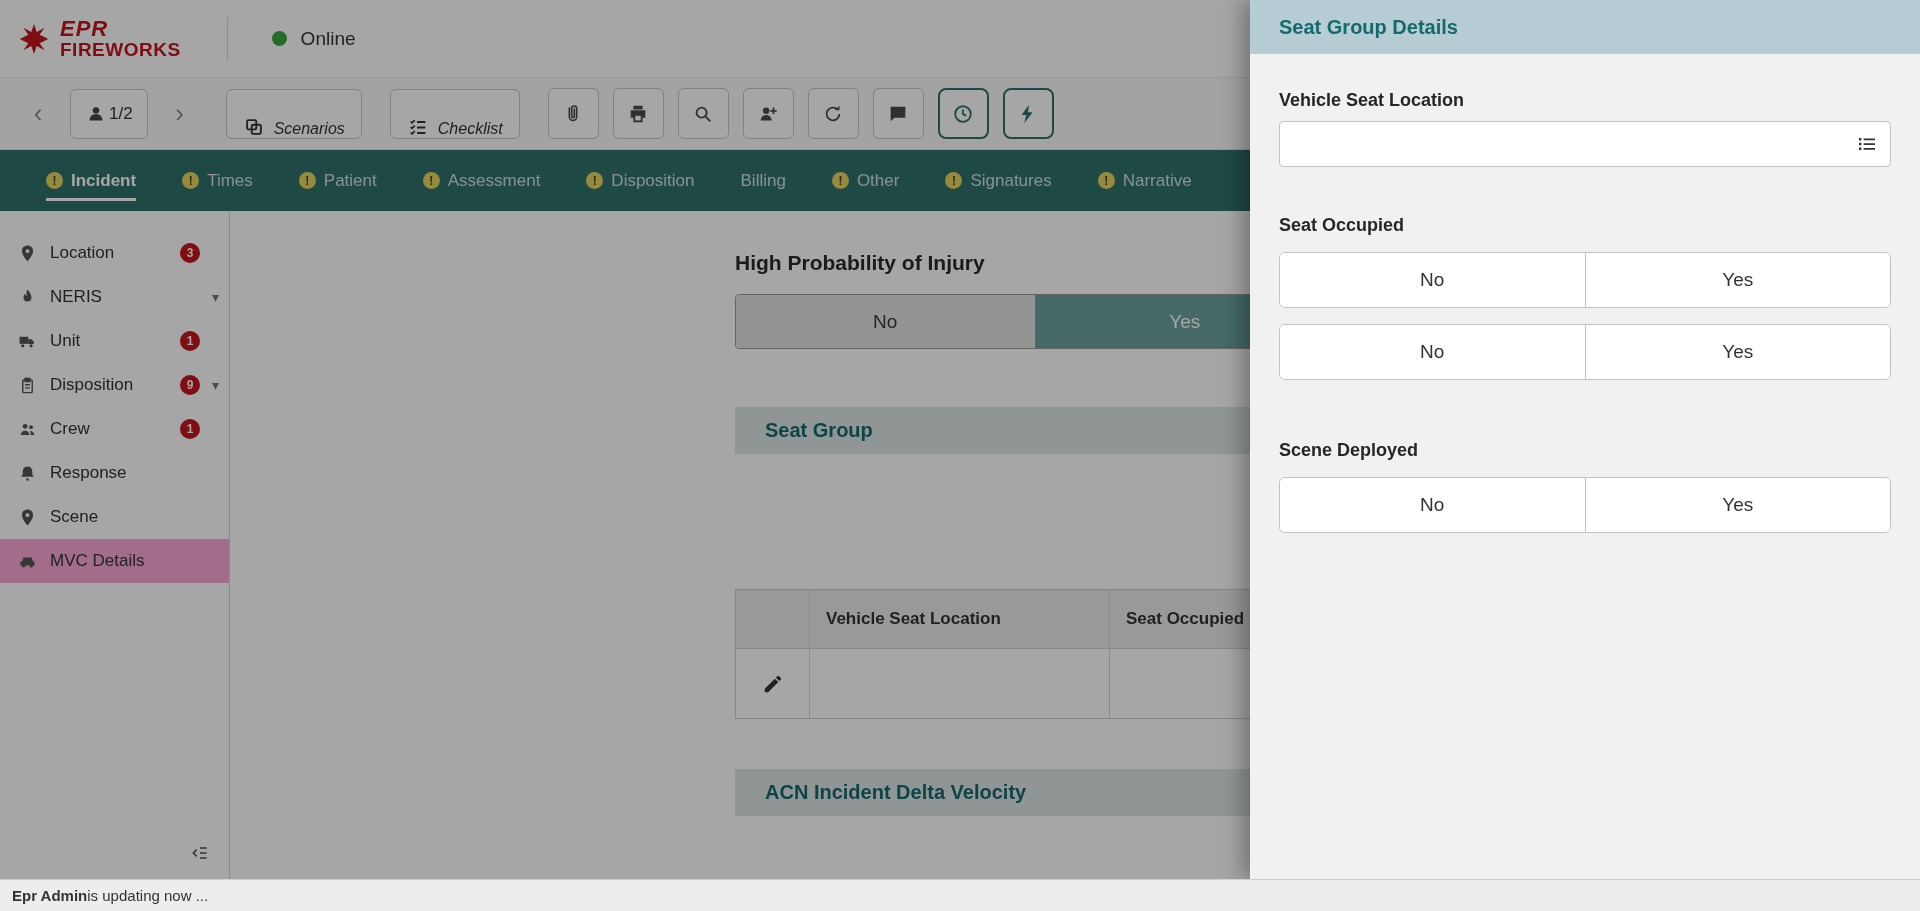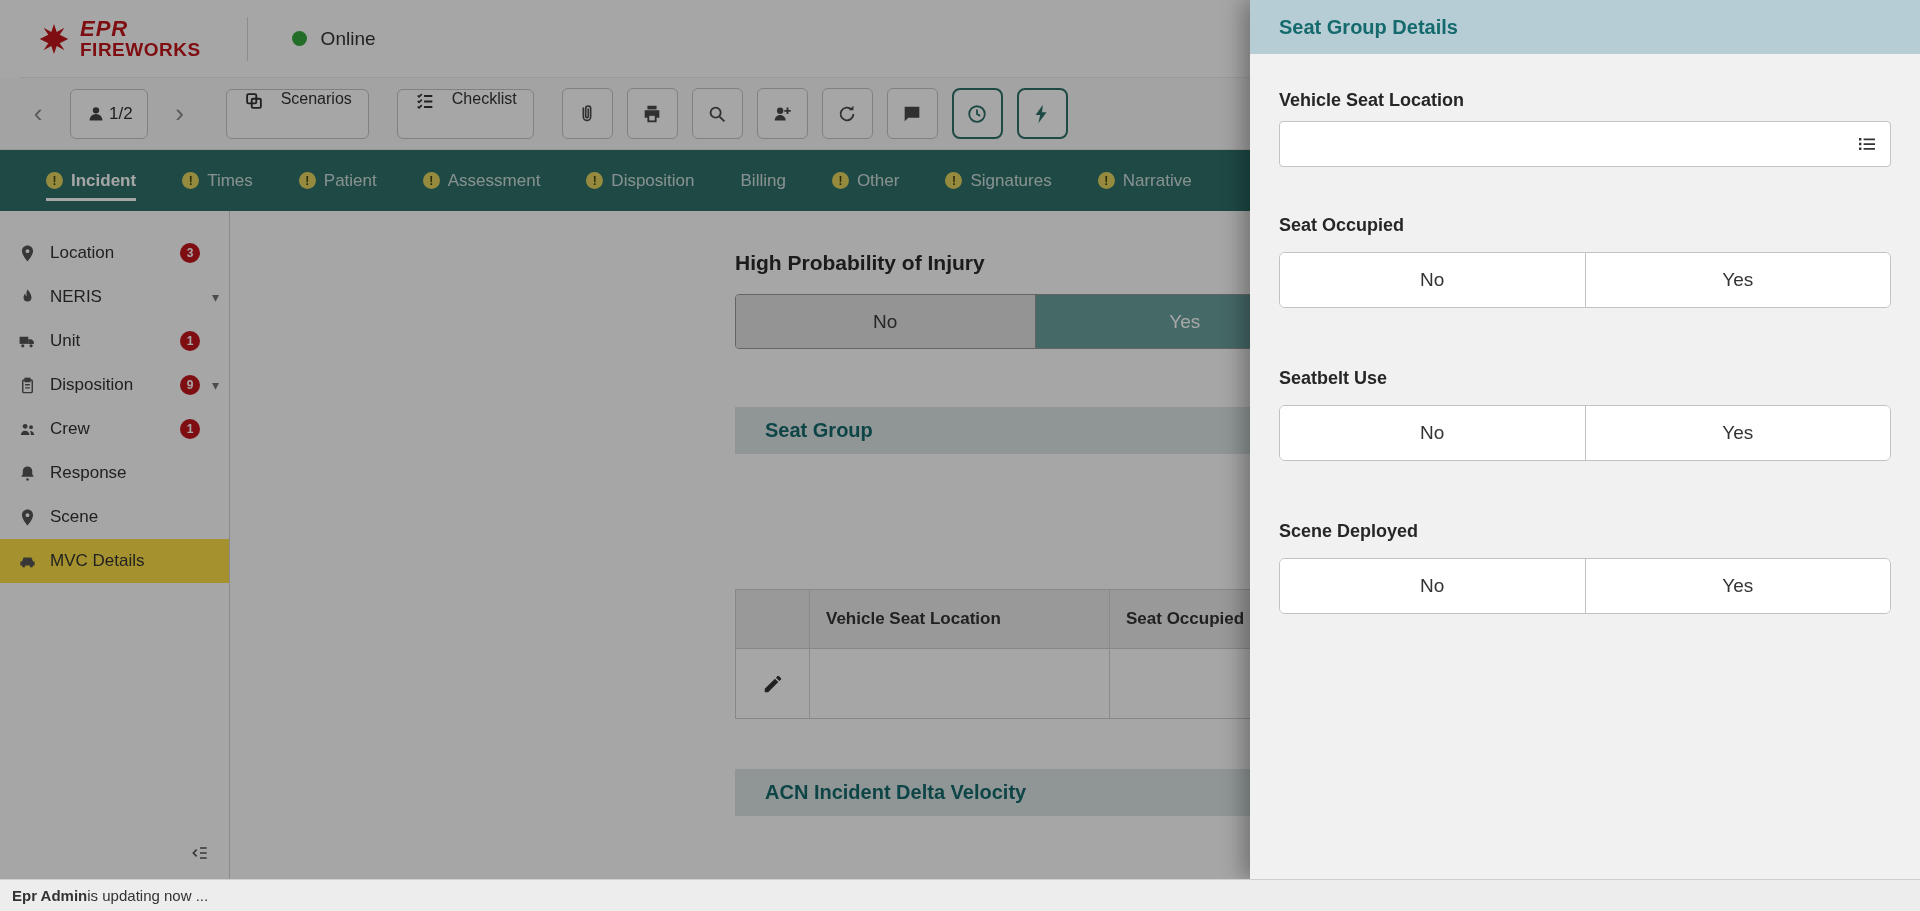--- a/index.html
+++ b/index.html
@@ -2,43 +2,43 @@
 <html style="--teal-nav: #2f716b; --accent-teal: #156a6e; --logo-red: #c4161c; --badge-red: #c4161c; --panel-header: #b7cdd5; --selected-teal: #6ba19e;"><head>
 <meta charset="utf-8">
 <style>
   * { box-sizing: border-box; margin: 0; padding: 0; }
   html,body { width:1920px; height:911px; }
   body { font-family: "Liberation Sans", sans-serif; background:#fff; }
   .app { position:relative; width:1920px; height:911px; overflow:hidden; background:#fff; }
 
   
   .header { position:absolute; top:0; left:0; right:0; height:78px; background:#fff;
-            display:flex; align-items:center; border-bottom:1px solid #ececec; z-index:1;margin-left:20px; }
+            display:flex; align-items:center; border-bottom:1px solid #ececec; z-index:1; }
   .logo { display:flex; align-items:center; gap:8px; margin-left:16px; }
   .logo-mark { width:36px; height:36px; color:var(--logo-red,#c4161c); }
   .logo-text { line-height:1; color:var(--logo-red,#c4161c); }
   .logo-top { font-size:22px; font-weight:bold; font-style:italic; letter-spacing:1px; }
   .logo-bottom { font-size:19px; font-weight:bold; letter-spacing:0.5px; }
   .hdr-divider { width:1px; height:44px; background:#d8d8d8; margin:0 44px 0 46px; }
   .online { display:flex; align-items:center; gap:14px;text-align:center; }
   .online-dot { width:15px; height:15px; border-radius:50%; background:#37a93c; }
   .online-label { font-size:19px; color:#333; }
 
   
   .toolbar { position:absolute; top:78px; left:0; right:0; height:72px; background:#fafafa;
              display:flex; align-items:center; gap:14px; padding-left:20px;
              border-bottom:1px solid #e7e7e7; z-index:1; }
   .tb-chev { width:36px; height:48px; border:none; background:transparent; color:#8a8a8a;
              font-size:26px; cursor:pointer; }
   .pager { height:50px; border:1px solid #c6c6c6; border-radius:6px; background:#fff;
            display:flex; align-items:center; gap:2px; padding:0 14px; color:#444; cursor:pointer; }
   .pager-label { font-size:17px; color:#333; }
   .tb-btn { height:50px; border:1px solid #c6c6c6; border-radius:6px; background:#fff;
-            display:flex; align-items:flex-start; gap:16px; padding:0 16px; font-size:16px;
-            color:#333; cursor:pointer; font-family:inherit; }
+            display:flex; align-items:flex-end; gap:9px; padding:0 16px; font-size:16px;
+            color:#333; cursor:pointer; font-family:inherit;font-style:italic; }
   .tb-ico { width:51px; height:51px; border:1px solid #c6c6c6; border-radius:6px; background:#fff;
             display:flex; align-items:center; justify-content:center; color:#4a4a4a; cursor:pointer; }
   .tb-ico.active { border:2px solid var(--teal-nav,#2f716b); color:var(--teal-nav,#2f716b); border-radius:8px; }
   .tb-btn svg, .tb-ico svg, .pager svg { width:22px; height:22px; }
   .mlg { margin-left:14px; }
 
   
   .navbar { position:absolute; top:150px; left:0; right:0; height:61px;
             background:var(--teal-nav,#2f716b); display:flex; align-items:center;
             gap:46px; padding-left:46px; z-index:1; }
@@ -49,21 +49,21 @@
                        height:3px; background:#fff; }
   .warn { width:17px; height:17px; border-radius:50%; background:#e5d55f; color:#454510;
           font-size:12px; font-weight:bold; display:flex; align-items:center;
           justify-content:center; }
 
   
   .sidebar { position:absolute; top:211px; bottom:32px; left:0; width:230px; background:#fff;
              border-right:1px solid #d5d5d5; padding-top:20px; z-index:1; }
   .side-item { position:relative; display:flex; align-items:center; gap:13px; height:44px;
                padding-left:18px; font-size:17px; color:#333; cursor:pointer; }
-  .side-item.active { background:#fde047; }
+  .side-item.active { background:#f9a8d4; }
   .sicon { width:19px; height:19px; color:#555; flex:0 0 auto; display:flex; }
   .sicon svg { width:19px; height:19px; }
   .badge { position:absolute; right:29px; top:12px; min-width:20px; height:20px; border-radius:50%;
            background:var(--badge-red,#c4161c); color:#fff; font-size:12px; font-weight:bold;
            display:flex; align-items:center; justify-content:center; }
   .schev { position:absolute; right:10px; color:#777; font-size:14px; }
   .collapse-btn { position:absolute; right:14px; bottom:12px; width:30px; height:26px;
                   border:none; background:transparent; color:#555; cursor:pointer; }
   .collapse-btn svg { width:20px; height:20px; }
 
@@ -394,21 +394,20 @@
           <path d="M4 6h2.4v2.4H4zM8.6 6.4h11.4v1.8H8.6zM4 10.8h2.4v2.4H4zM8.6 11.2h11.4V13H8.6zM4 15.6h2.4V18H4zM8.6 16h11.4v1.8H8.6z"></path>
         </svg>
       </div>
 
       <div class="plabel mt-sec">Seat Occupied</div>
       <div class="btn-group">
         <button class="grp-btn">No</button>
         <button class="grp-btn">Yes</button>
       </div>
 
-      <div class="plabel mt-grp">Seatbelt Use</div>
       <div class="btn-group">
         <button class="grp-btn">No</button>
         <button class="grp-btn">Yes</button>
       </div>
 
       <div class="plabel mt-grp">Scene Deployed</div>
       <div class="btn-group">
         <button class="grp-btn">No</button>
         <button class="grp-btn">Yes</button>
       </div>

